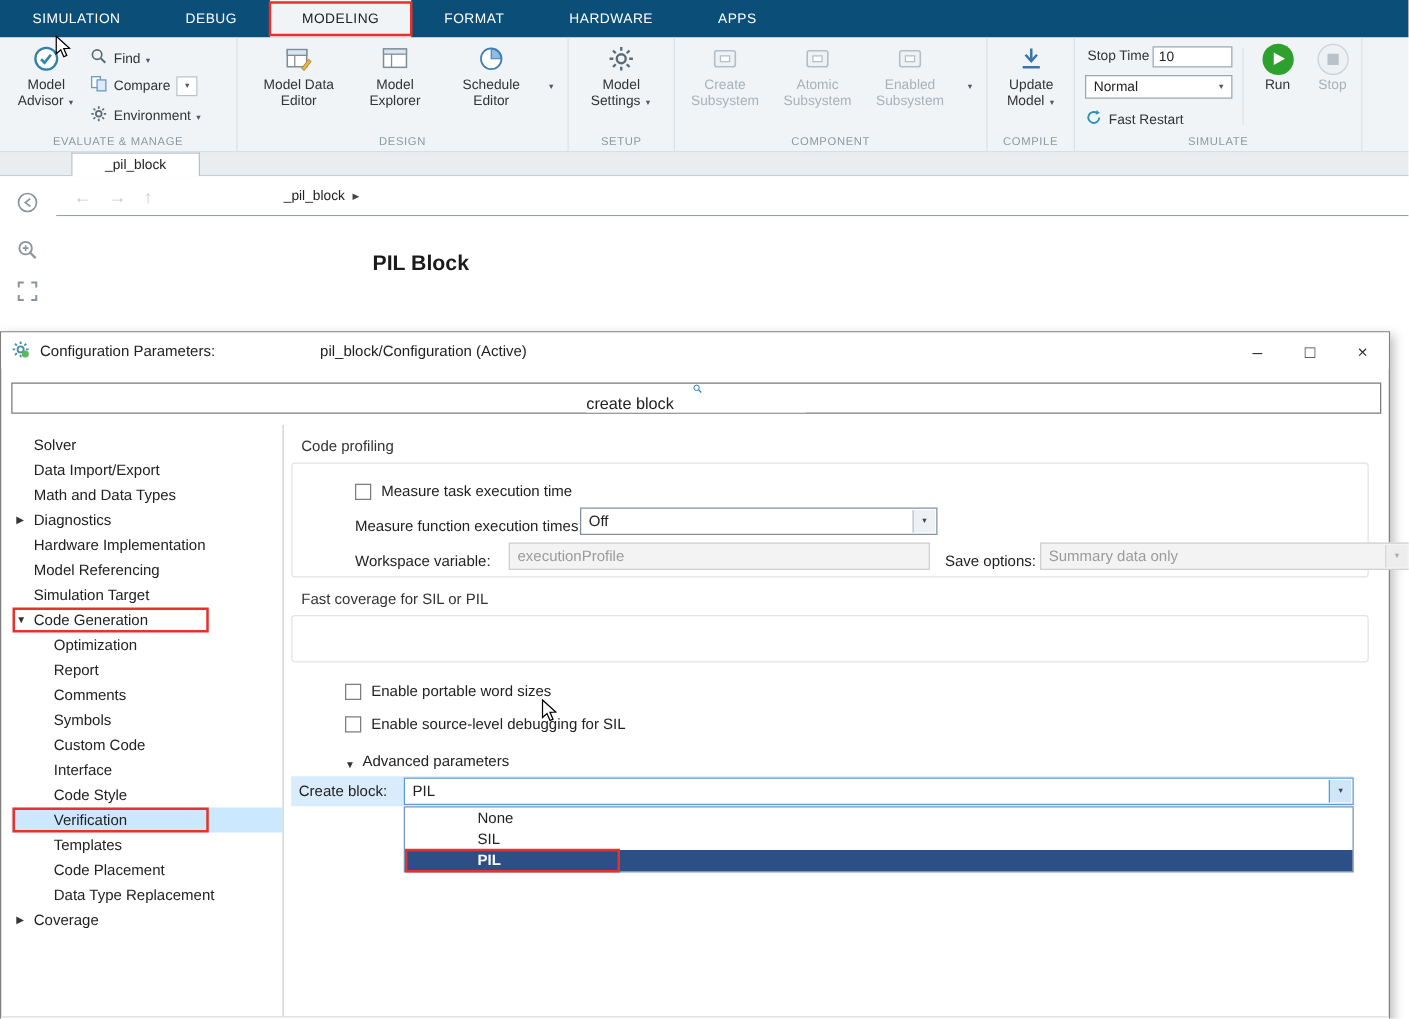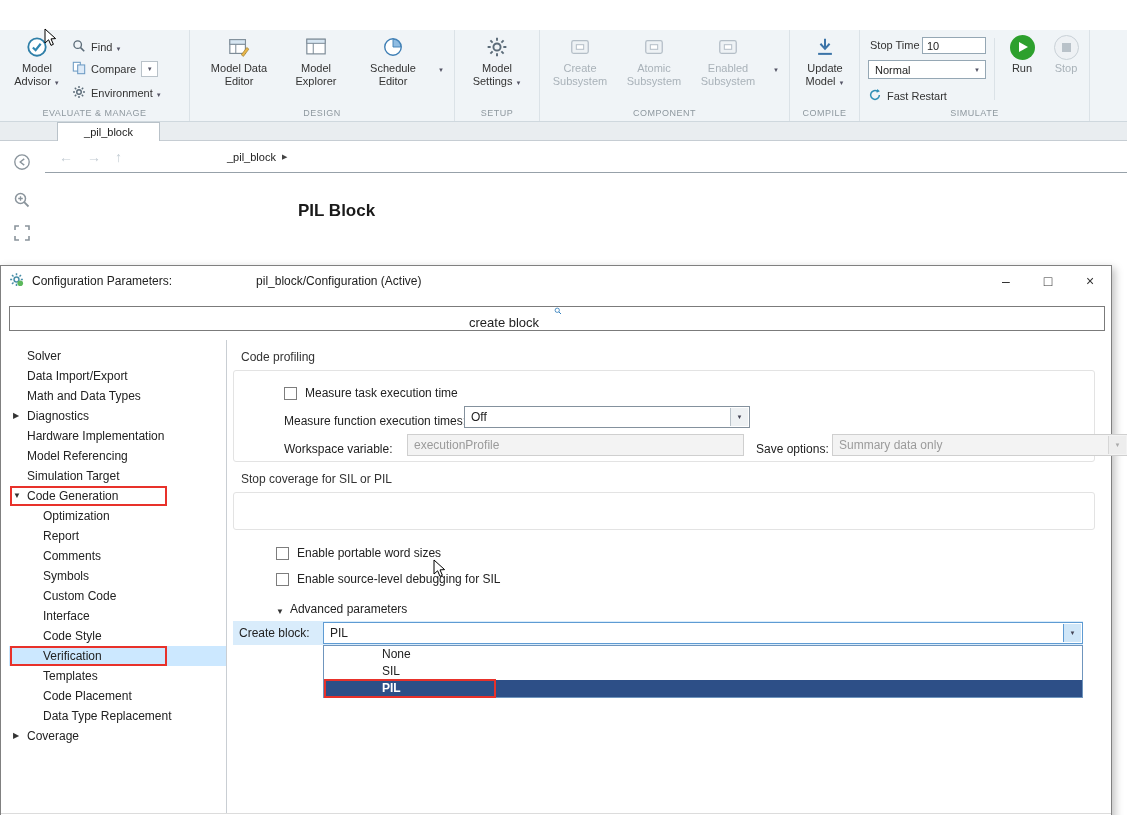--- a/index.html
+++ b/index.html
@@ -89,20 +89,41 @@
   .fbtn { position:absolute; top:6px; width:63px; height:22px; border:1px solid #8f9aa3; background:#fdfdfd; display:flex; align-items:center; justify-content:center; font-size:12px; color:#6d28d9; }
   .fbtn.dis { color:#a5a5a5; background:#f4f4f4; border-color:#c3c3c3; }
 
   .cursor { position:absolute; z-index:60; pointer-events:none; }
 </style>
 </head>
 <body>
 
 <div class="screen">
 
+  <div class="tabbar">
+    <div class="tab">
+        <span>SIMULATION</span>
+      </div>
+    <div class="tab">
+        <span>DEBUG</span>
+      </div>
+    <div class="tab selected">
+      <span>MODELING</span>
+      <span class="anno-tab"></span>
+    </div>
+    <div class="tab">
+        <span>FORMAT</span>
+      </div>
+    <div class="tab">
+        <span>HARDWARE</span>
+      </div>
+    <div class="tab">
+        <span>APPS</span>
+      </div>
+  </div>
 
   <div class="toolstrip">
 
     <div class="group" style="left:0;width:190px;">
       <div class="bigbtn" style="left:8px;width:58px;">
         <span class="bicon">
           <svg width="22" height="22" viewBox="0 0 24 24">
               <circle cx="12" cy="12" r="9.5" fill="#fff" stroke="#2f7fa8" stroke-width="2"></circle>
               <path d="M7.5 12.5l3 3 5.5-7" fill="none" stroke="#2f86b0" stroke-width="2.4"></path>
             </svg>
@@ -380,21 +401,21 @@
         <span class="tfield dis" style="width:337px;">
             <span>executionProfile</span>
           </span>
         <span class="plabel" style="margin-left:12px;width:76px;">Save options:</span>
         <span class="combo dis" style="width:296px;">
           <span>Summary data only</span>
           <span class="dd"></span>
         </span>
       </div>
 
-      <div class="phead" style="top:206px;">Stop coverage for SIL or PIL</div>
+      <div class="phead" style="top:206px;">Fast coverage for SIL or PIL</div>
       <div class="groupbox" style="top:226px;height:38px;"></div>
 
 
       <div class="prow" style="left:0px;top:272px;">
         <span class="checkbox"></span>
         <span class="plabel" style="margin-left:8px;">Enable portable word sizes</span>
       </div>
 
       <div class="prow" style="left:0px;top:298px;">
         <span class="checkbox"></span>

